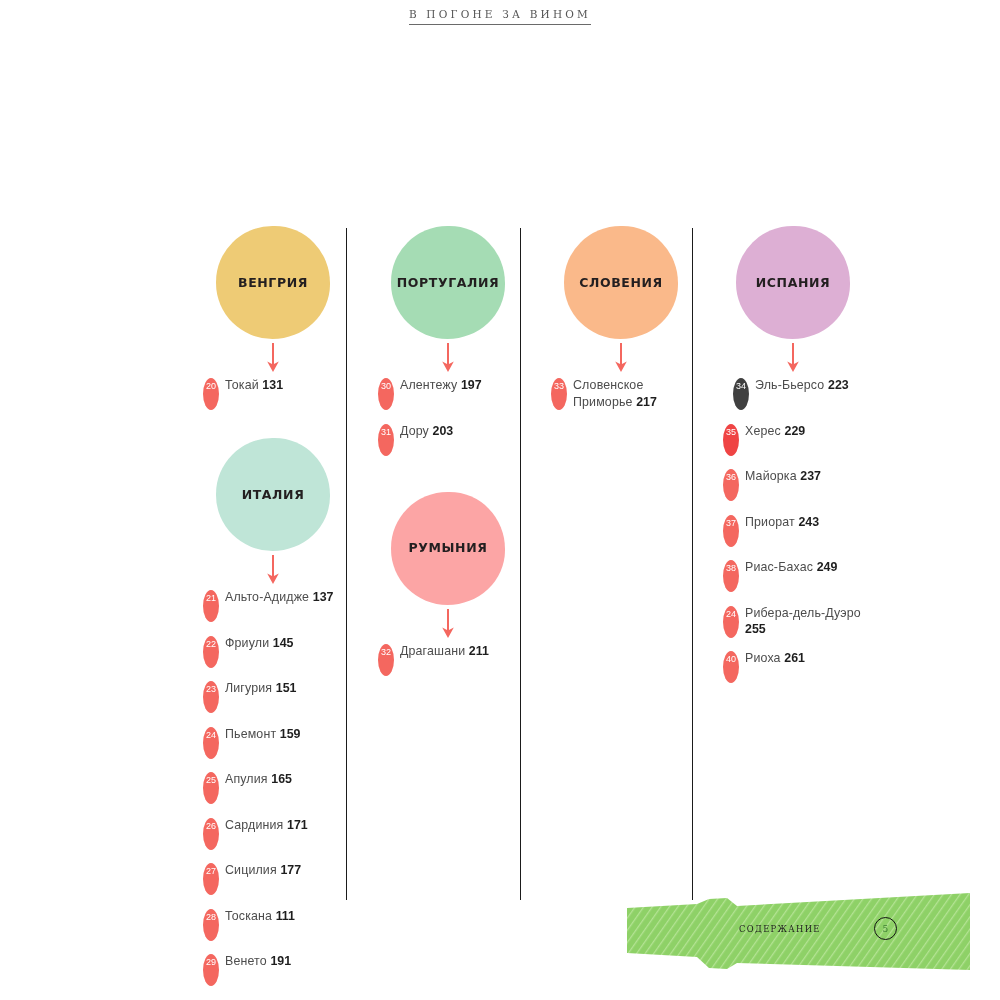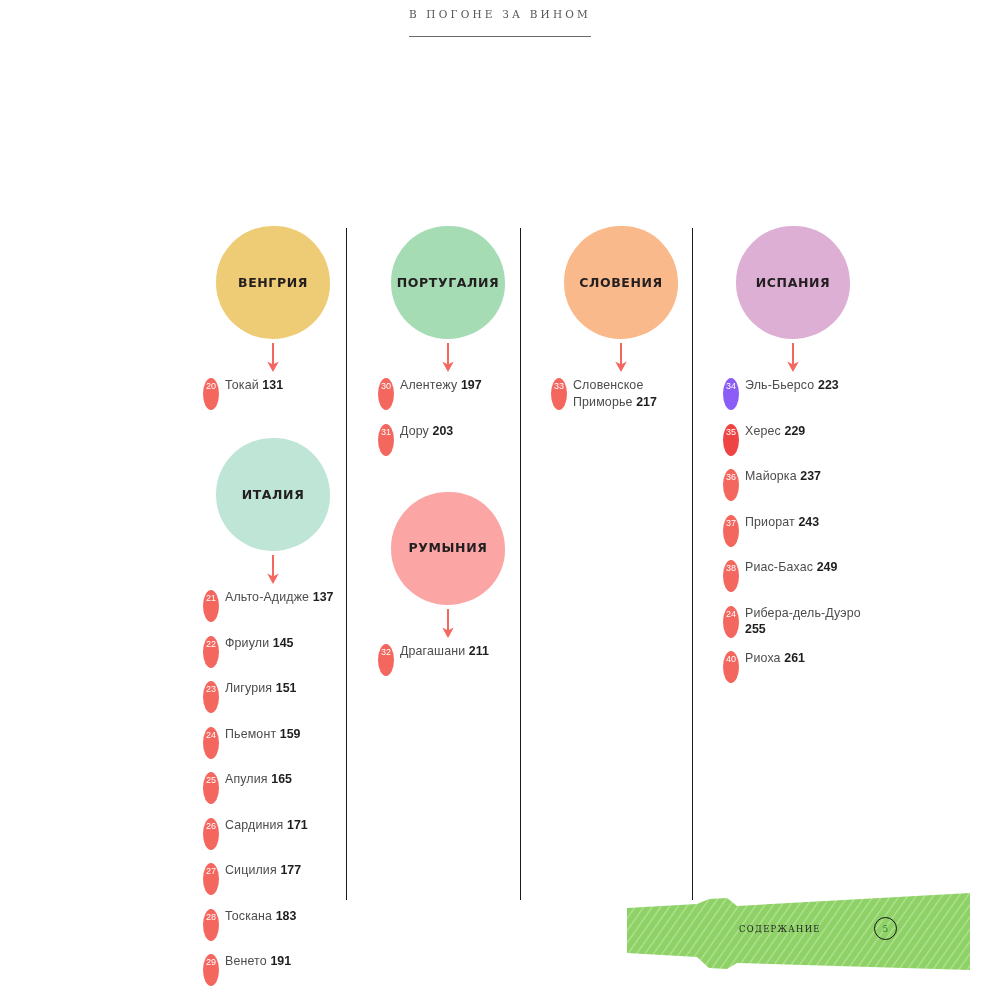--- a/index.html
+++ b/index.html
@@ -23,21 +23,21 @@
     left: 0;
     width: 1000px;
     text-align: center;
   }
   .running-header .rh-text {
     display: inline-block;
     font-family: "DejaVu Serif", serif;
     font-size: 10.5px;
     letter-spacing: 3.2px;
     color: #555;
-    padding-bottom: 16px;
+    padding-bottom: 4px;
     border-bottom: 1.3px solid #6a6a6a;
   }
 
   
   .columns {
     position: absolute;
     top: 226px;
     left: 198px;
     width: 680px;
     height: 680px;
@@ -257,21 +257,21 @@
         <div class="entry">
           <span class="badge" style="background: rgb(244, 103, 95);">26</span>
           <span class="entry-text"><span>Сардиния</span> <span class="pg">171</span></span>
         </div>
         <div class="entry">
           <span class="badge" style="background: rgb(244, 103, 95);">27</span>
           <span class="entry-text"><span>Сицилия</span> <span class="pg">177</span></span>
         </div>
         <div class="entry">
           <span class="badge" style="background: rgb(244, 103, 95);">28</span>
-          <span class="entry-text"><span>Тоскана</span> <span class="pg">183</span></span>
+          <span class="entry-text"><span>Тоскана</span> <span class="pg">111</span></span>
         </div>
         <div class="entry">
           <span class="badge" style="background: rgb(244, 103, 95);">29</span>
           <span class="entry-text"><span>Венето</span> <span class="pg">191</span></span>
         </div>
       </div>
     </div>
     <div class="col col-1">
       <div class="bubble-wrap">
         <div class="bubble" style="background: rgb(165, 220, 180);">
@@ -338,21 +338,21 @@
         </div>
         <div class="arrow">
           <svg width="16" height="30" viewBox="0 0 16 30">
             <line x1="8" y1="0" x2="8" y2="22" stroke="#f4675f" stroke-width="2"></line>
             <path d="M8,29 L2.2,18.5 L8,21.5 L13.8,18.5 Z" fill="#f4675f"></path>
           </svg>
         </div>
       </div>
       <div class="entries">
         <div class="entry">
-          <span class="badge" style="background: #8b5cf6;">34</span>
+          <span class="badge" style="background: #404040; margin-left: 10px;">34</span>
           <span class="entry-text"><span>Эль-Бьерсо</span> <span class="pg">223</span></span>
         </div>
         <div class="entry">
           <span class="badge" style="background: #ef4444;">35</span>
           <span class="entry-text"><span>Херес</span> <span class="pg">229</span></span>
         </div>
         <div class="entry">
           <span class="badge" style="background: rgb(244, 103, 95);">36</span>
           <span class="entry-text"><span>Майорка</span> <span class="pg">237</span></span>
         </div>

